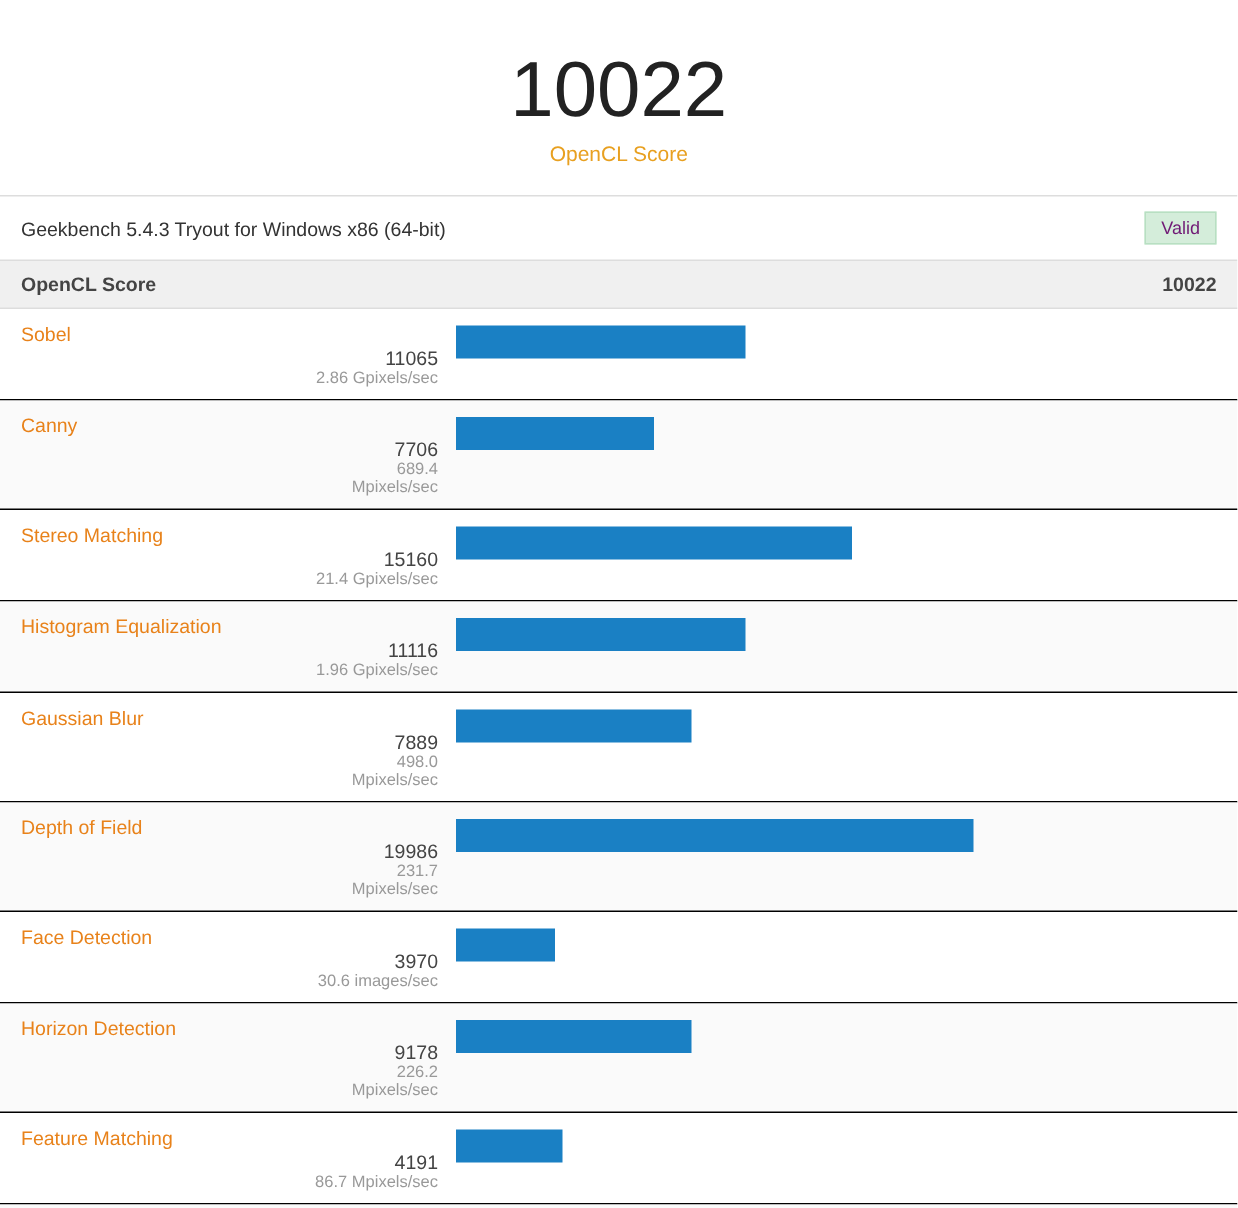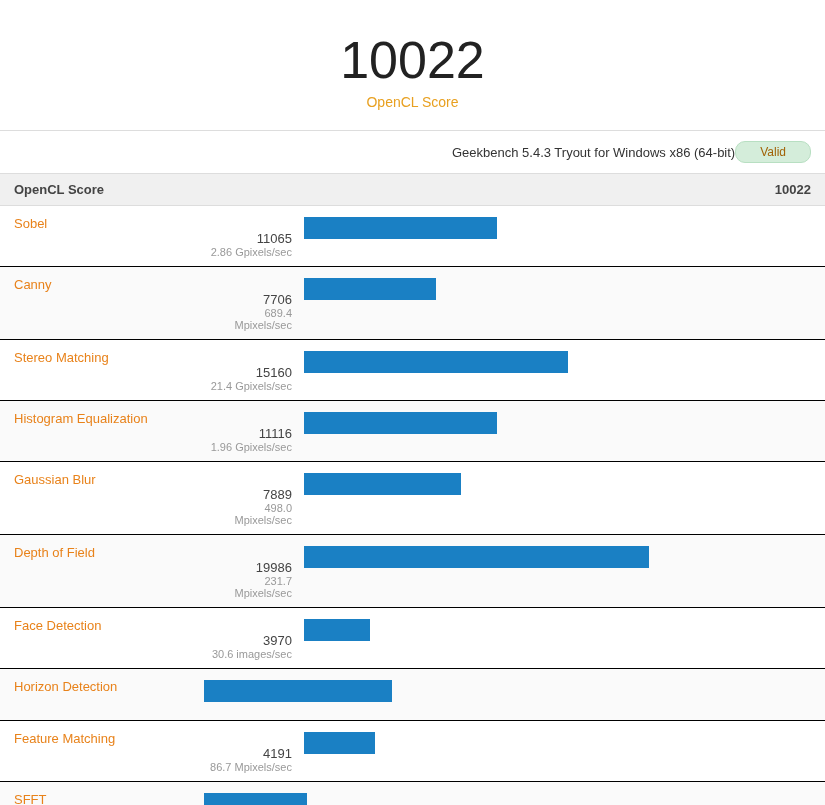--- a/index.html
+++ b/index.html
@@ -19,34 +19,34 @@
       font-weight: 300;
       color: #222;
     }
     .score-label {
       font-size: 14px;
       color: #e8a020;
       margin-top: 4px;
     }
     .info-bar {
       display: flex;
-      justify-content: flex-end;
+      justify-content: space-between;
       align-items: center;
       padding: 10px 14px;
       border-bottom: 1px solid #ddd;
       font-size: 13px;
       color: #333;
     }
     .valid-badge {
       background: #d4edda;
-      color: #a16207;
+      color: #701a75;
       border: 1px solid #b8dfc2;
-      padding: 3px 24px;
+      padding: 3px 10px;
       font-size: 12px;
-      border-radius: 10px;
+      border-radius: 0;
     }
     .table-header {
       display: flex;
       justify-content: space-between;
       align-items: center;
       background: #f0f0f0;
       padding: 8px 14px;
       border-bottom: 1px solid #ddd;
     }
     .table-header .label {
@@ -206,20 +206,24 @@
       <div class="sub-score">30.6 images/sec</div>
     </div>
     <div class="bench-bar-container">
       <div class="bench-bar" style="width:13%"></div>
     </div>
   </div>
     <div class="benchmark-row">
     <div class="bench-name">
       <span class="name">Horizon Detection</span>
     </div>
+    <div class="bench-scores">
+      <div class="main-score">9178</div>
+      <div class="sub-score">226.2 Mpixels/sec</div>
+    </div>
     <div class="bench-bar-container">
       <div class="bench-bar" style="width:31%"></div>
     </div>
   </div>
     <div class="benchmark-row">
     <div class="bench-name">
       <span class="name">Feature Matching</span>
     </div>
     <div class="bench-scores">
       <div class="main-score">4191</div>

